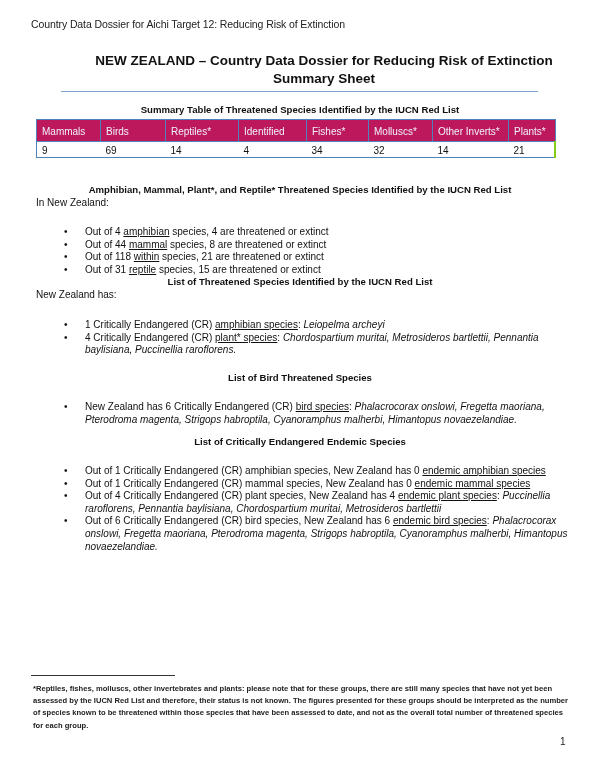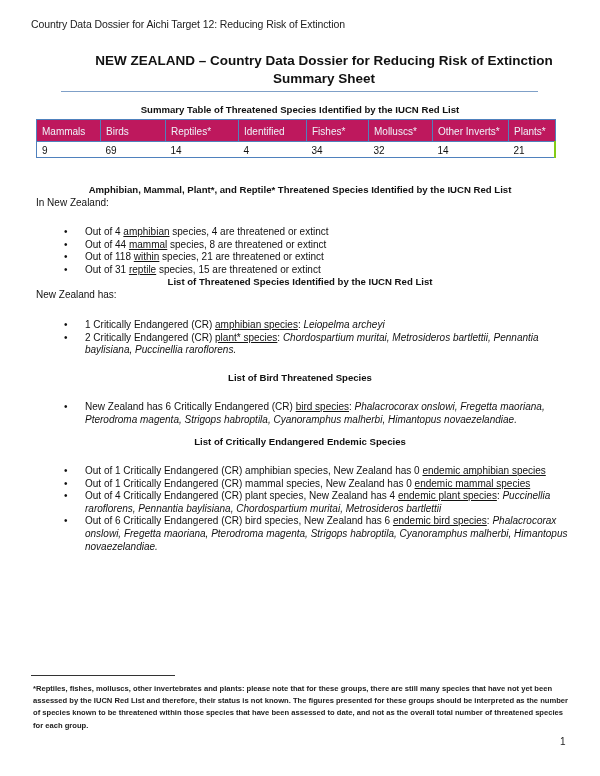--- a/index.html
+++ b/index.html
@@ -112,21 +112,21 @@
   <li><span>Out of 4 </span><span class="u">amphibian</span><span> species, 4 are threatened or extinct</span></li>
   <li><span>Out of 44 </span><span class="u">mammal</span><span> species, 8 are threatened or extinct</span></li>
   <li><span>Out of 118 </span><span class="u">within</span><span> species, 21 are threatened or extinct</span></li>
   <li><span>Out of 31 </span><span class="u">reptile</span><span> species, 15 are threatened or extinct</span></li>
 </ul>
 
 <div class="section-heading" style="top:276px;">List of Threatened Species Identified by the IUCN Red List</div>
 <div class="intro" style="top:289px;">New Zealand has:</div>
 <ul class="bullets" style="top:304px;">
   <li><span>1 Critically Endangered (CR) </span><span class="u">amphibian species</span><span>: </span><span class="i">Leiopelma archeyi</span></li>
-  <li><span>2 Critically Endangered (CR) </span><span class="u">plant* species</span><span>: </span><span class="i">Chordospartium muritai, Metrosideros bartlettii, Pennantia baylisiana, Puccinellia raroflorens.</span></li>
+  <li><span>4 Critically Endangered (CR) </span><span class="u">plant* species</span><span>: </span><span class="i">Chordospartium muritai, Metrosideros bartlettii, Pennantia baylisiana, Puccinellia raroflorens.</span></li>
 </ul>
 
 <div class="section-heading" style="top:372px;">List of Bird Threatened Species</div>
 <ul class="bullets" style="top:386px;">
   <li><span>New Zealand has 6 Critically Endangered (CR) </span><span class="u">bird species</span><span>: </span><span class="i">Phalacrocorax onslowi, Fregetta maoriana, Pterodroma magenta, Strigops habroptila, Cyanoramphus malherbi, Himantopus novaezelandiae.</span></li>
 </ul>
 
 <div class="section-heading" style="top:436px;">List of Critically Endangered Endemic Species</div>
 <ul class="bullets" style="top:450px;">
   <li><span>Out of 1 Critically Endangered (CR) amphibian species, New Zealand has 0 </span><span class="u">endemic amphibian species</span></li>

